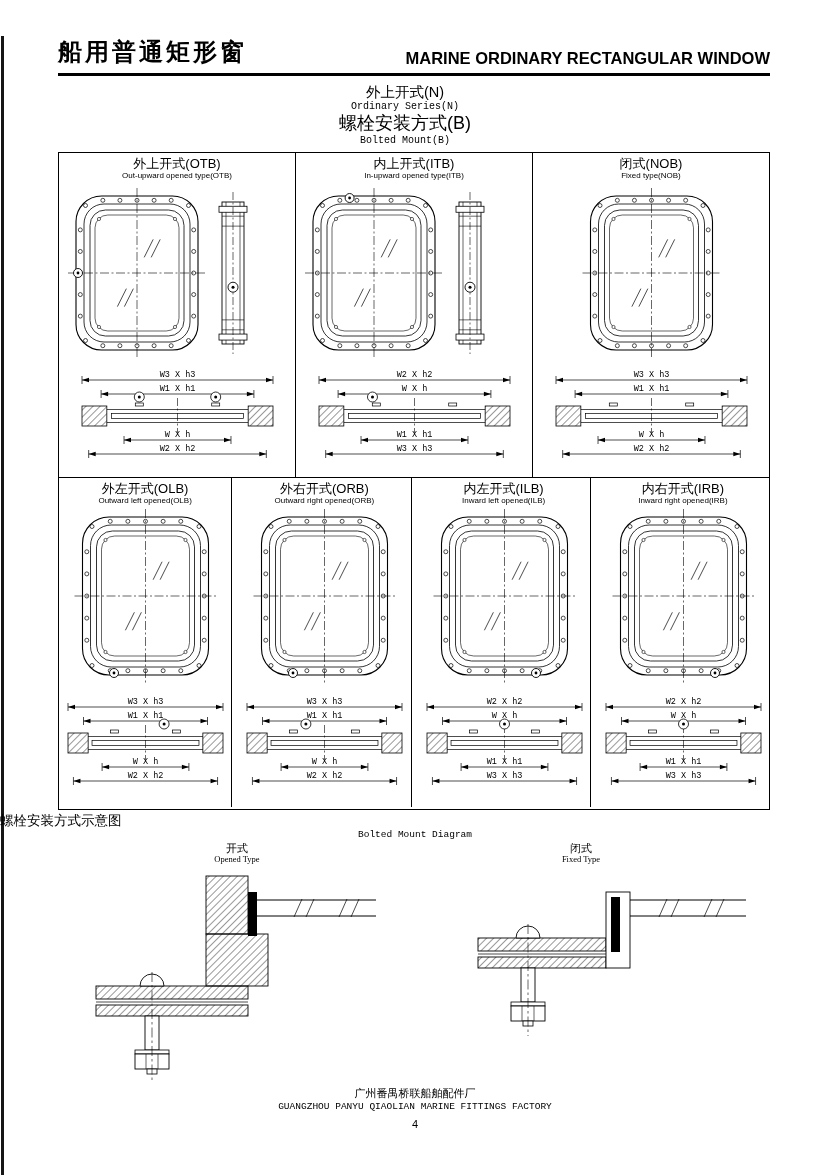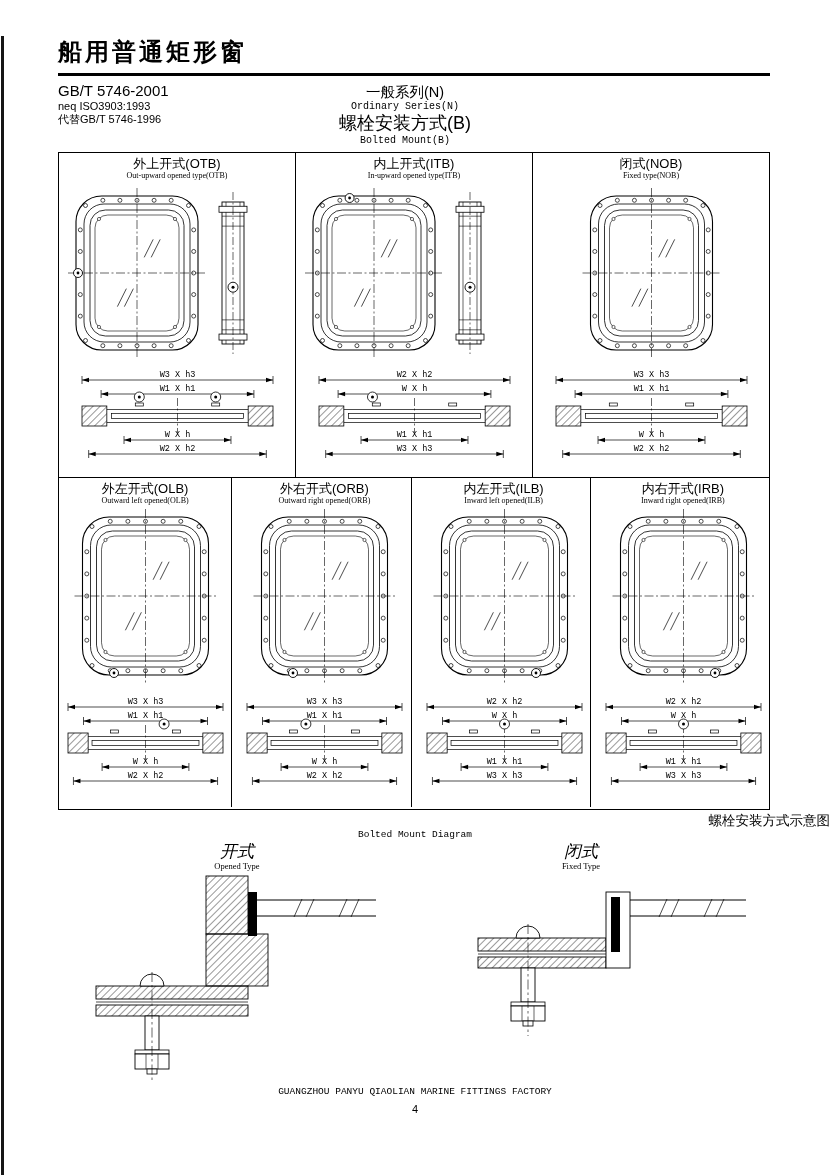--- a/index.html
+++ b/index.html
@@ -27,56 +27,52 @@
   .series-en, .series-mount-en { font-size:10px; font-family:"Liberation Mono","DejaVu Sans Mono",monospace; }
   .series-mount-zh { font-size:18px; }
 
   .dtable { position:absolute; left:58px; top:152px; width:712px; height:658px; border:1.4px solid #000; }
   .drow { display:flex; }
   .drow1 { height:325px; border-bottom:1.4px solid #000; }
   .drow2 { height:329px;gap:6px; }
   .dcell { flex:1; border-right:1.4px solid #000; text-align:center; overflow:hidden; }
   .dcell:last-child { border-right:none;text-align:center; }
   .cell-title-zh { font-size:13px; margin-top:3px; line-height:15px; }
-  .cell-title-en { font-size:8px; font-family:Liberation Serif, serif; line-height:10px; }
+  .cell-title-en { font-size:8px; font-family:Liberation Sans, sans-serif; line-height:10px; }
   .panel-svg { display:block; margin:1px auto 0 auto; }
 
-  .mount-title-zh { position:absolute; left:0; right:0; top:812px; text-align:right; font-size:13.5px; }
+  .mount-title-zh { position:absolute; left:0; right:0; top:812px; text-align:left; font-size:13.5px; }
   .mount-title-en { position:absolute; left:0; right:0; top:829px; text-align:center; font-size:9.5px;
     font-family:"Liberation Mono","DejaVu Sans Mono",monospace; }
   .mount-label { position:absolute; width:130px; text-align:center; top:842px; line-height:1.15; }
-  .mount-label .zh { font-size:17px;font-style:italic; }
+  .mount-label .zh { font-size:11px; }
   .mount-label .en { font-size:8.5px; font-family:Liberation Serif, serif; }
   .mount-label-left { left:172px; }
   .mount-label-right { left:516px; }
   .mount-svg { position:absolute; left:58px; top:864px; }
 
   .footer { position:absolute; left:0; right:0; top:1086px; text-align:center; line-height:1.35; }
   .footer-zh { font-size:11px; }
   .footer-en { font-size:9.5px; font-family:"Liberation Mono","DejaVu Sans Mono",monospace; }
   .footer-page { font-size:11px; margin-top:3px; }
 </style>
 </head>
 <body>
 
 <div class="page">
   <div class="scan-edge"></div>
 
   <div class="header">
     <span class="title-zh">船用普通矩形窗</span>
+    <span class="title-en">MARINE ORDINARY RECTANGULAR WINDOW</span>
   </div>
 
-  <div class="std">
-    <div class="std-code">GB/T 5746-2001</div>
-    <div class="std-small">neq ISO3903:1993</div>
-    <div class="std-small">代替GB/T 5746-1996</div>
-  </div>
 
   <div class="series">
-    <div class="series-zh">一般系列(N)</div>
+    <div class="series-zh">外上开式(N)</div>
     <div class="series-en">Ordinary Series(N)</div>
     <div class="series-mount-zh">螺栓安装方式(B)</div>
     <div class="series-mount-en">Bolted Mount(B)</div>
   </div>
 
   <div class="dtable">
     <div class="drow drow1">
       <div class="dcell">
         <div class="cell-title-zh">外上开式(OTB)</div>
         <div class="cell-title-en">Out-upward opened type(OTB)</div>
@@ -766,16 +762,17 @@
         <rect x="453" y="138" width="34" height="4" fill="#fff" stroke="#000" stroke-width="0.8"></rect>
         <rect x="453" y="142" width="34" height="15" fill="#fff" stroke="#000" stroke-width="0.9"></rect>
         <line x1="464" y1="142" x2="464" y2="157" stroke="#000" stroke-width="0.6"></line>
         <line x1="476" y1="142" x2="476" y2="157" stroke="#000" stroke-width="0.6"></line>
         <rect x="465" y="157" width="10" height="5" fill="#fff" stroke="#000" stroke-width="0.8"></rect>
         <line x1="470" y1="60" x2="470" y2="172" stroke="#000" stroke-width="0.6" stroke-dasharray="10 3 2.5 3"></line>
       </g>
     </svg>
 
   <div class="footer">
+    <div class="footer-zh">广州番禺桥联船舶配件厂</div>
     <div class="footer-en">GUANGZHOU PANYU QIAOLIAN MARINE FITTINGS FACTORY</div>
     <div class="footer-page">4</div>
   </div>
 </div>
 
 </body></html>

